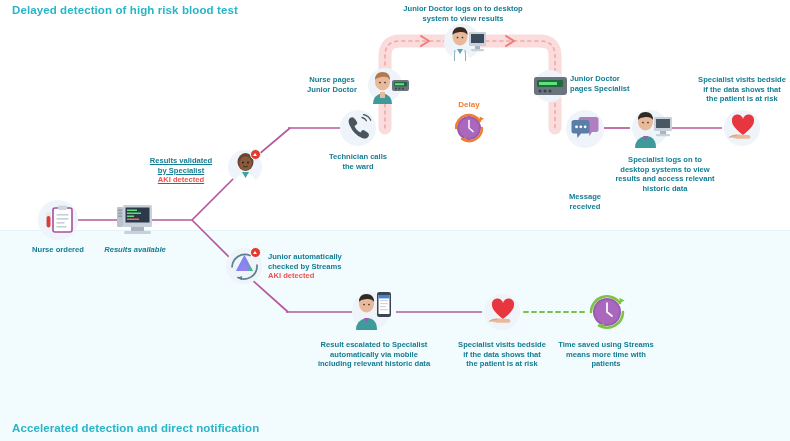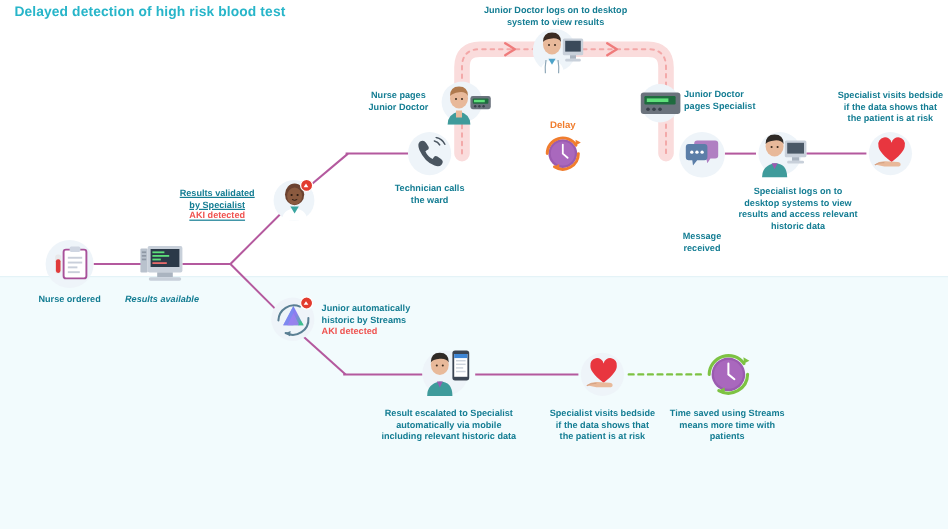--- a/index.html
+++ b/index.html
@@ -67,20 +67,21 @@
 </style>
 </head>
 <body>
 
 <div id="stage">
 
   <div class="band-bottom"></div>
   <div class="hairline" style="top:230px;"></div>
 
   <div id="title-top" class="title">Delayed detection of high risk blood test</div>
+  <div id="title-bottom" class="title">Accelerated detection and direct notification</div>
 
   <svg class="wires" viewBox="0 0 790 441">
     <defs>
       <linearGradient id="streamsGrad" x1="0" y1="0" x2="1" y2="1">
         <stop offset="0%" stop-color="#4e8df5"></stop>
         <stop offset="50%" stop-color="#8f7bf0"></stop>
         <stop offset="100%" stop-color="#3fbf8f"></stop>
       </linearGradient>
     </defs>
 
@@ -286,21 +287,21 @@
     <svg style="position:absolute;left:228px;top:250px;" width="33" height="33" viewBox="0 0 33 33">
       <path d="M16.5 5 L25 21 H8 z" fill="url(#streamsGrad)"></path>
       <path d="M16.5 5 L16.5 21 H8 z" fill="#7b8bf0" opacity="0.85"></path>
       <path d="M16.5 11 L21.5 21 H11.5 z" fill="#9b7ff0" opacity="0.9"></path>
       <path d="M25 21 L20.5 21 L22.5 17 z" fill="#3fbf8f"></path>
       <path d="M4 17 A13 13 0 0 1 22 5.5" stroke="#5a7f93" stroke-width="1.7" fill="none" stroke-linecap="round"></path>
       <path d="M29 15 A13 13 0 0 1 10 27.5" stroke="#5a7f93" stroke-width="1.7" fill="none" stroke-linecap="round"></path>
       <path d="M10 27.5 l4.2-1.6 l-0.6 4.4 z" fill="#5a7f93"></path>
     </svg>
     <div class="badge" style="left:250px;top:247px;"></div>
-    <div class="caption lefty" style="left:268px;top:252px;width:96px;"><span>Junior automatically</span><br><span>historic by Streams</span><span class="alert-text">AKI detected</span></div>
+    <div class="caption lefty" style="left:268px;top:252px;width:96px;"><span>Junior automatically</span><br><span>checked by Streams</span><span class="alert-text">AKI detected</span></div>
   </div>
 
   <div class="node">
     <div class="disc" style="left:352px;top:292px;width:38px;height:38px;"></div>
     <svg style="position:absolute;left:350px;top:288px;" width="44" height="42" viewBox="0 0 44 42">
       <path d="M6 42 q0-10 10.5-12 Q27 30 27 42 z" fill="#3f9b9b"></path>
       <path d="M14 30 l2.5 5 l2.5-5 z" fill="#9b5bb0"></path>
       <ellipse cx="16.5" cy="16" rx="7.5" ry="8.4" fill="#e8b99a"></ellipse>
       <path d="M9 14 q0-8 7.5-8 Q24 6 24 14 q-2-3.5-7.5-3 Q10.5 11.5 9 14 z" fill="#2f2a26"></path>
       <circle cx="14" cy="16.5" r="0.85" fill="#3a2a1e"></circle>

